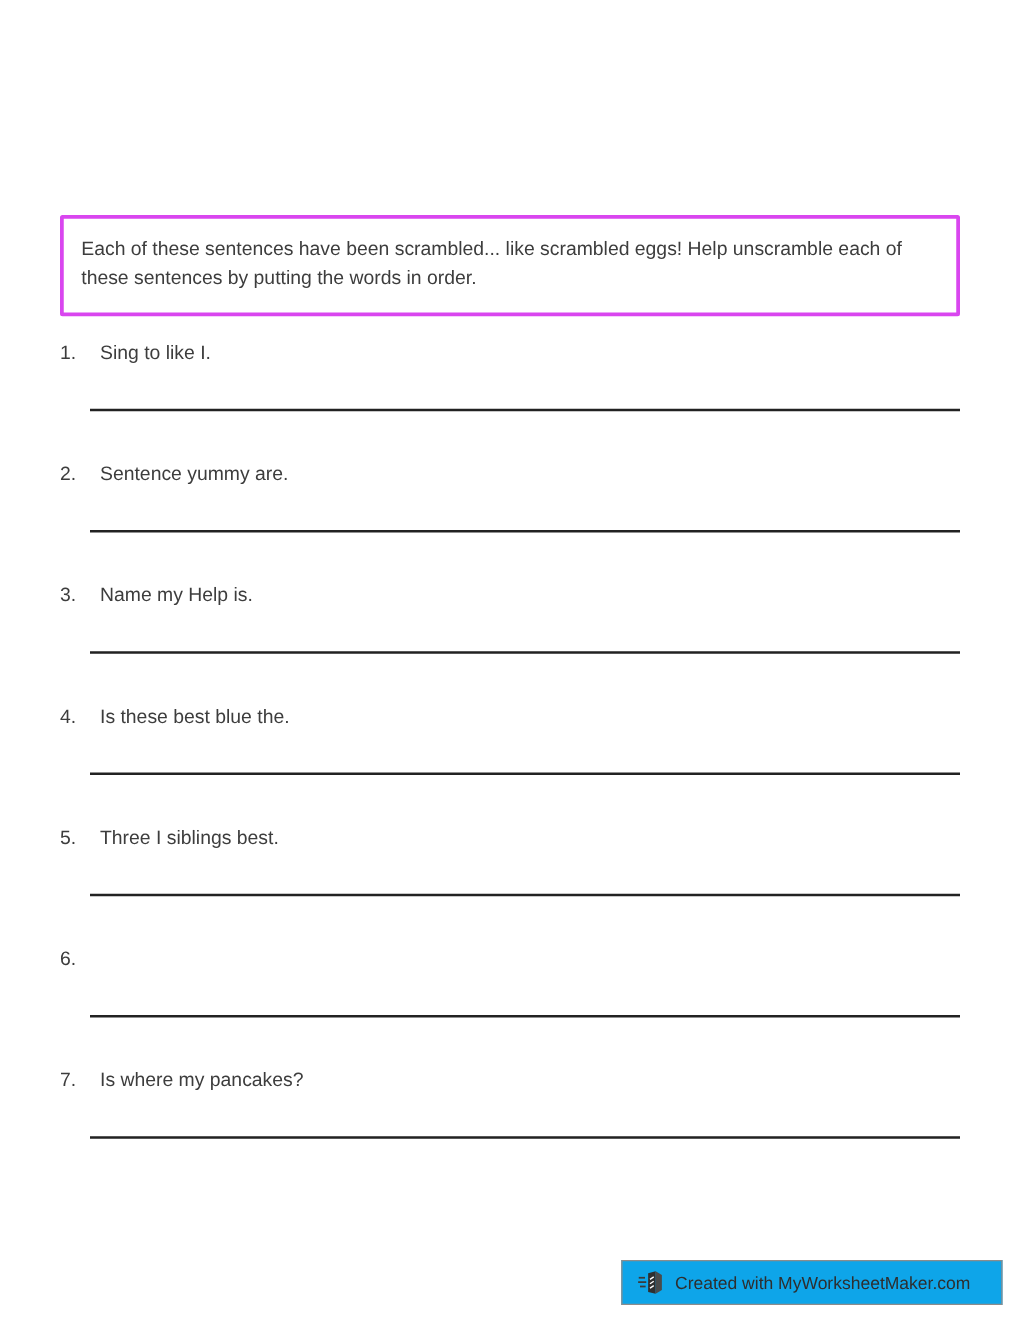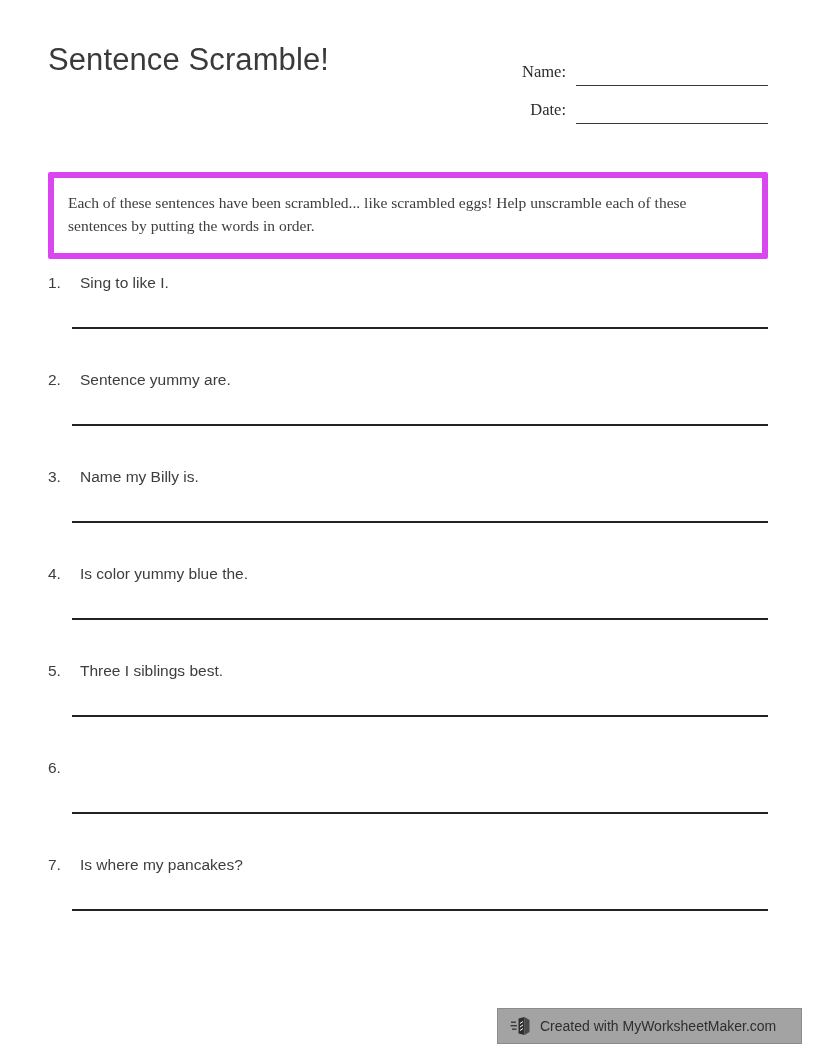--- a/index.html
+++ b/index.html
@@ -69,24 +69,23 @@
     height: 22px;
   }
 
   
   .instructions-box {
     position: absolute;
     left: 48px;
     top: 172px;
     width: 720px;
     box-sizing: border-box;
-    border: 6px solid #d946ef;
+    border: 3px solid #d946ef;
     border-radius: 2px;
     padding: 14px 14px 15px 14px;
-    font-family: Liberation Serif, serif;
   }
 
   .instructions-text {
     font-size: 15.5px;
     line-height: 1.48;
     color: #3d3d3d;
   }
 
   
   .questions {
@@ -129,21 +128,21 @@
 
   
   .footer-badge {
     position: absolute;
     left: 497px;
     top: 1008px;
     width: 305px;
     height: 36px;
     box-sizing: border-box;
     border: 1px solid #8c8c8c;
-    background: #a3a3a3;
+    background: #0ea5e9;
     display: flex;
     align-items: center;
     padding-left: 12px;
   }
 
   .footer-logo {
     width: 22px;
     height: 22px;
     flex: 0 0 22px;
     margin-right: 8px;
@@ -154,34 +153,20 @@
     font-size: 14px;
     color: #2e2e2e;
     white-space: nowrap;
   }
 </style>
 </head>
 <body>
 
 <div class="page">
 
-  <div class="header">
-    <div class="worksheet-title">Sentence Scramble!</div>
-
-    <div class="name-date-block">
-      <div class="field-row">
-        <span class="field-label">Name:</span>
-        <span class="field-line"></span>
-      </div>
-      <div class="field-row">
-        <span class="field-label">Date:</span>
-        <span class="field-line"></span>
-      </div>
-    </div>
-  </div>
 
   <div class="instructions-box">
     <div class="instructions-text">Each of these sentences have been scrambled... like scrambled eggs! Help unscramble each of these sentences by putting the words in order.</div>
   </div>
 
   <div class="questions">
 
     <div class="question-item">
       <div class="q-head">
         <span class="q-number">1.</span>
@@ -194,29 +179,29 @@
       <div class="q-head">
         <span class="q-number">2.</span>
         <span class="q-text">Sentence yummy are.</span>
       </div>
       <div class="q-answer-line"></div>
     </div>
 
     <div class="question-item">
       <div class="q-head">
         <span class="q-number">3.</span>
-        <span class="q-text">Name my Billy is.</span>
+        <span class="q-text">Name my Help is.</span>
       </div>
       <div class="q-answer-line"></div>
     </div>
 
     <div class="question-item">
       <div class="q-head">
         <span class="q-number">4.</span>
-        <span class="q-text">Is color yummy blue the.</span>
+        <span class="q-text">Is these best blue the.</span>
       </div>
       <div class="q-answer-line"></div>
     </div>
 
     <div class="question-item">
       <div class="q-head">
         <span class="q-number">5.</span>
         <span class="q-text">Three I siblings best.</span>
       </div>
       <div class="q-answer-line"></div>

